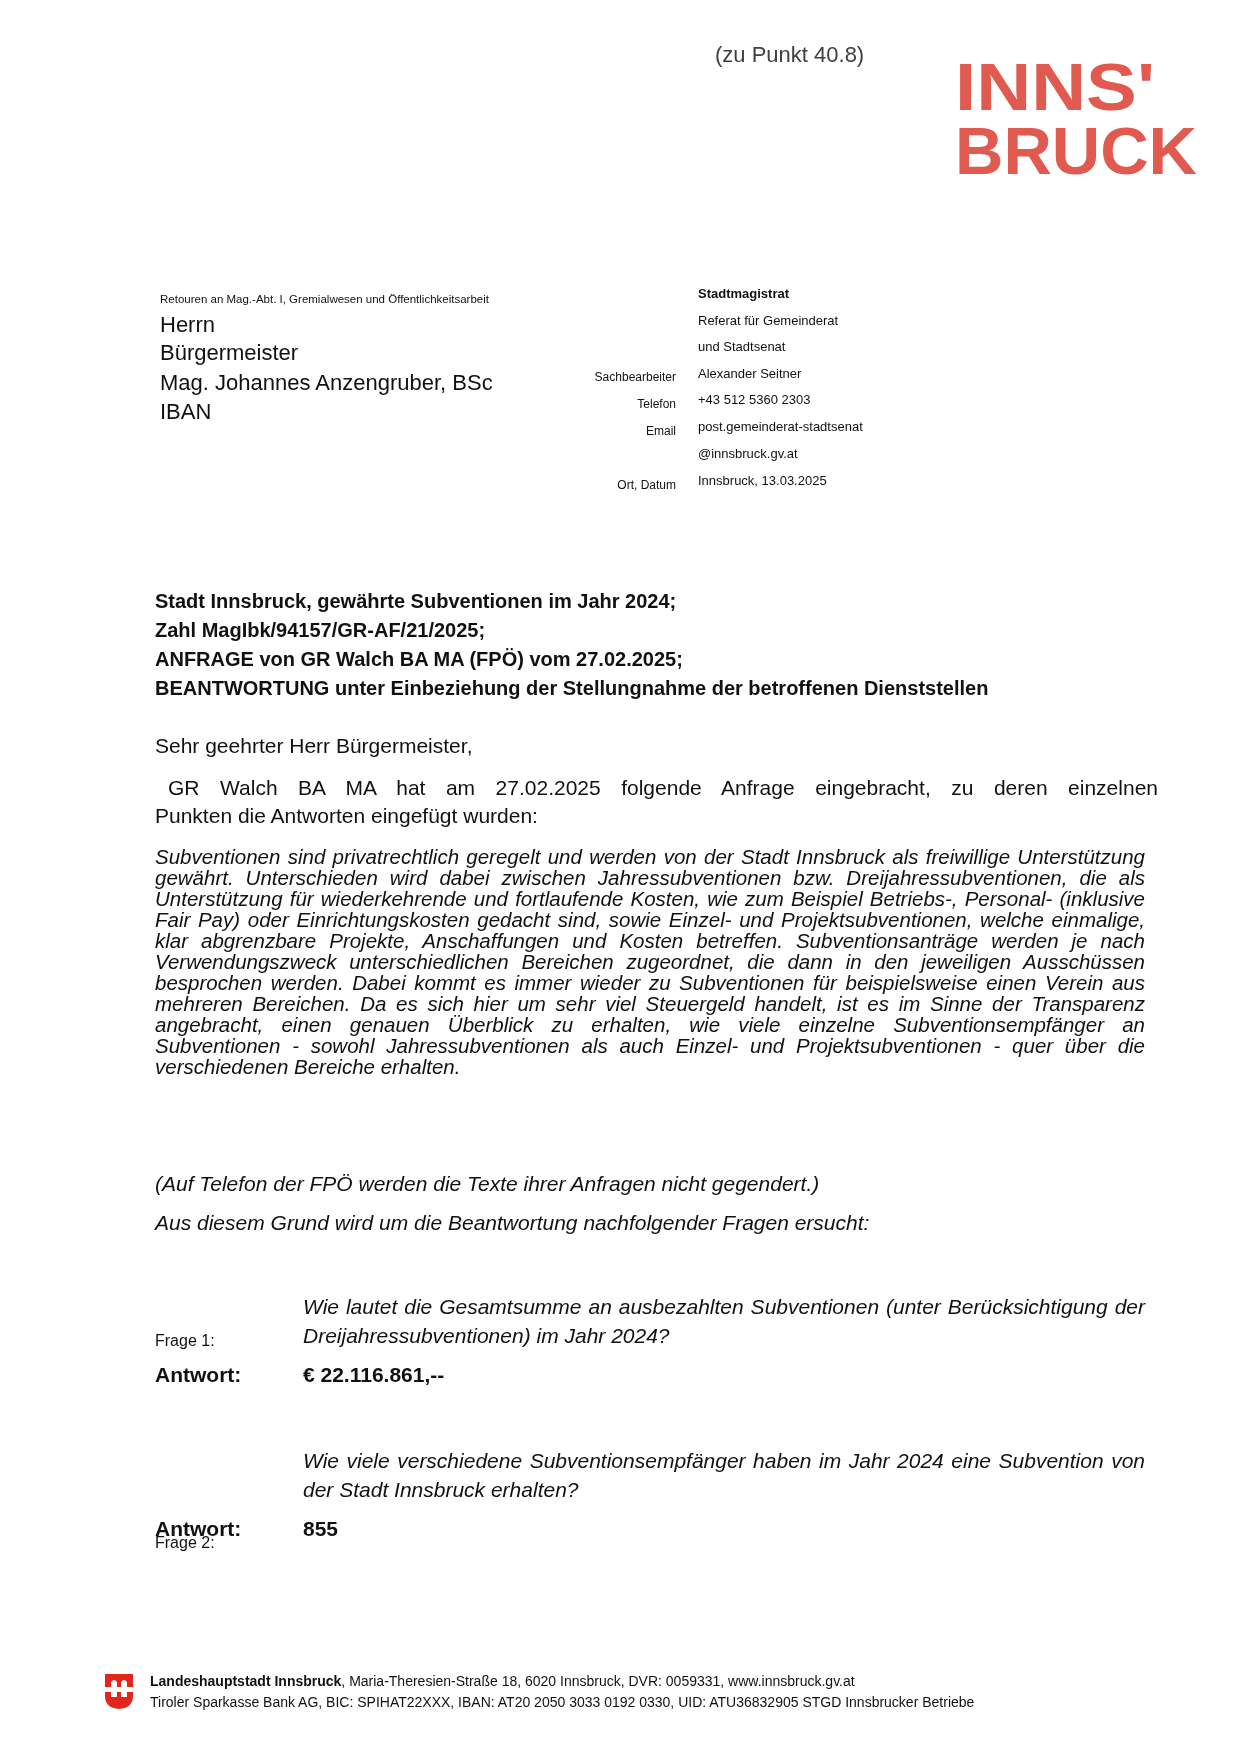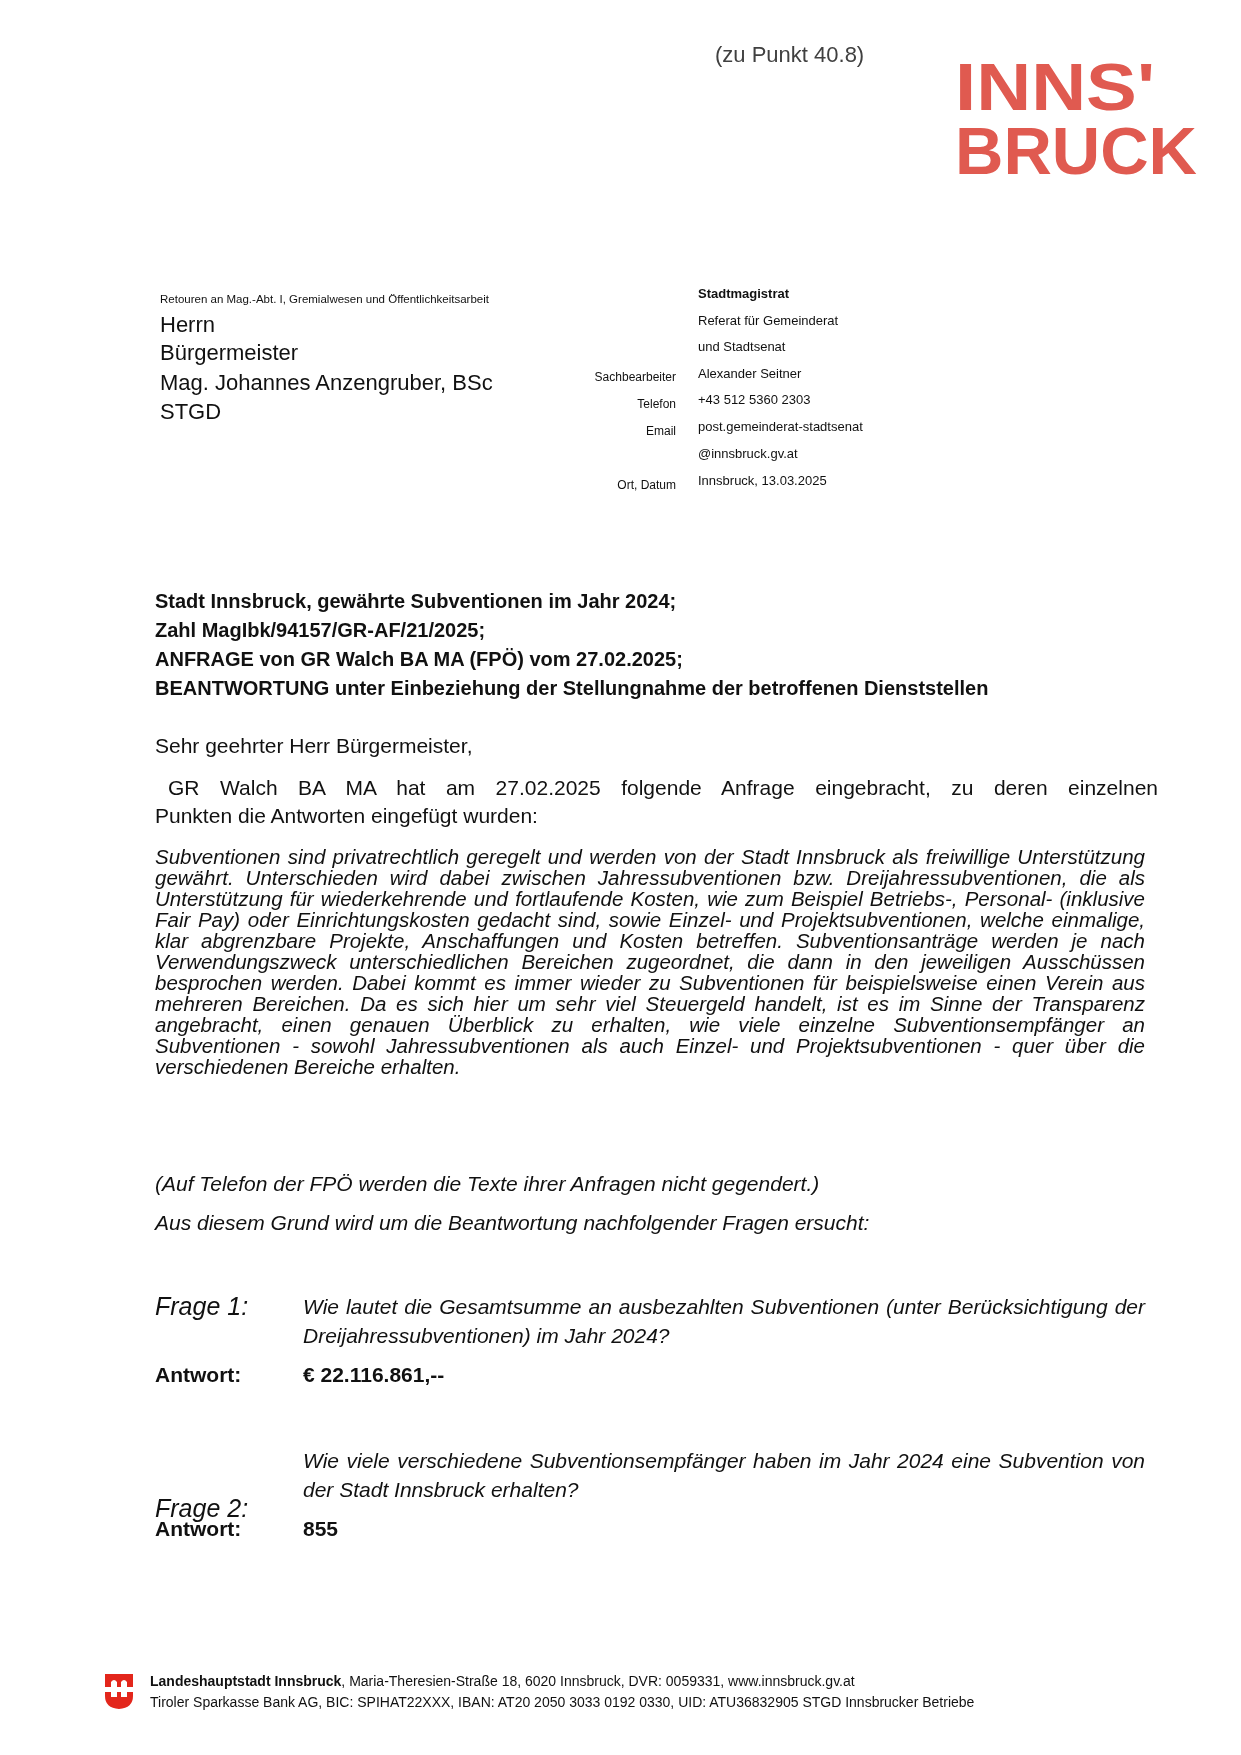--- a/index.html
+++ b/index.html
@@ -11,42 +11,42 @@
   .retour{left:160px;top:293px;font-size:11.5px;}
   .addr{left:160px;font-size:22px;line-height:29px;}
   .meta-label{right:565px;font-size:12px;text-align:left;}
   .meta-val{left:698px;font-size:13px;}
   .bold{font-weight:bold;}
   .subject{left:155px;font-size:20px;font-weight:bold;}
   .body{left:155px;width:990px;font-size:21px;}
   .para{position:absolute;left:155px;width:990px;font-size:20.5px;line-height:21px;
         font-style:italic;text-align:justify;top:846px;}
   .it{font-style:italic;}
-  .q-label{left:155px;font-size:25px;font-style:italic;}
+  .q-label{left:155px;font-size:16px;margin-top:40px;}
   .q-text{left:303px;width:842px;font-size:21px;font-style:italic;line-height:29px;white-space:normal;}
   .a-label{left:155px;font-size:21px;font-weight:bold;}
   .a-val{left:303px;font-size:21px;font-weight:bold;}
   .foot{left:150px;font-size:14px;}
   .crest{left:104px;top:1670px;width:30px;height:40px;}
 </style>
 </head>
 <body>
 
 <div class="abs ref">(zu Punkt 40.8)</div>
 
 <svg class="abs logo" viewBox="0 0 245 120">
   <text x="0" y="52" font-family="Liberation Sans, sans-serif" font-weight="bold" font-size="66" fill="#e05a50" textLength="200" lengthAdjust="spacingAndGlyphs">INNS'</text>
   <text x="0" y="116" font-family="Liberation Sans, sans-serif" font-weight="bold" font-size="66" fill="#e05a50" textLength="242" lengthAdjust="spacingAndGlyphs">BRUCK</text>
 </svg>
 
 <div class="abs retour">Retouren an Mag.-Abt. I, Gremialwesen und Öffentlichkeitsarbeit</div>
 <div class="abs addr" style="top:310px">Herrn</div>
 <div class="abs addr" style="top:338px">Bürgermeister</div>
 <div class="abs addr" style="top:368px">Mag. Johannes Anzengruber, BSc</div>
-<div class="abs addr" style="top:397px">STGD</div>
+<div class="abs addr" style="top:397px">IBAN</div>
 
 <div class="abs meta-val bold" style="top:286px">Stadtmagistrat</div>
 <div class="abs meta-val" style="top:313px">Referat für Gemeinderat</div>
 <div class="abs meta-val" style="top:339px">und Stadtsenat</div>
 
 <div class="abs meta-label" style="top:370px">Sachbearbeiter</div>
 <div class="abs meta-val" style="top:366px">Alexander Seitner</div>
 <div class="abs meta-label" style="top:397px">Telefon</div>
 <div class="abs meta-val" style="top:392px">+43 512 5360 2303</div>
 <div class="abs meta-label" style="top:424px">Email</div>

